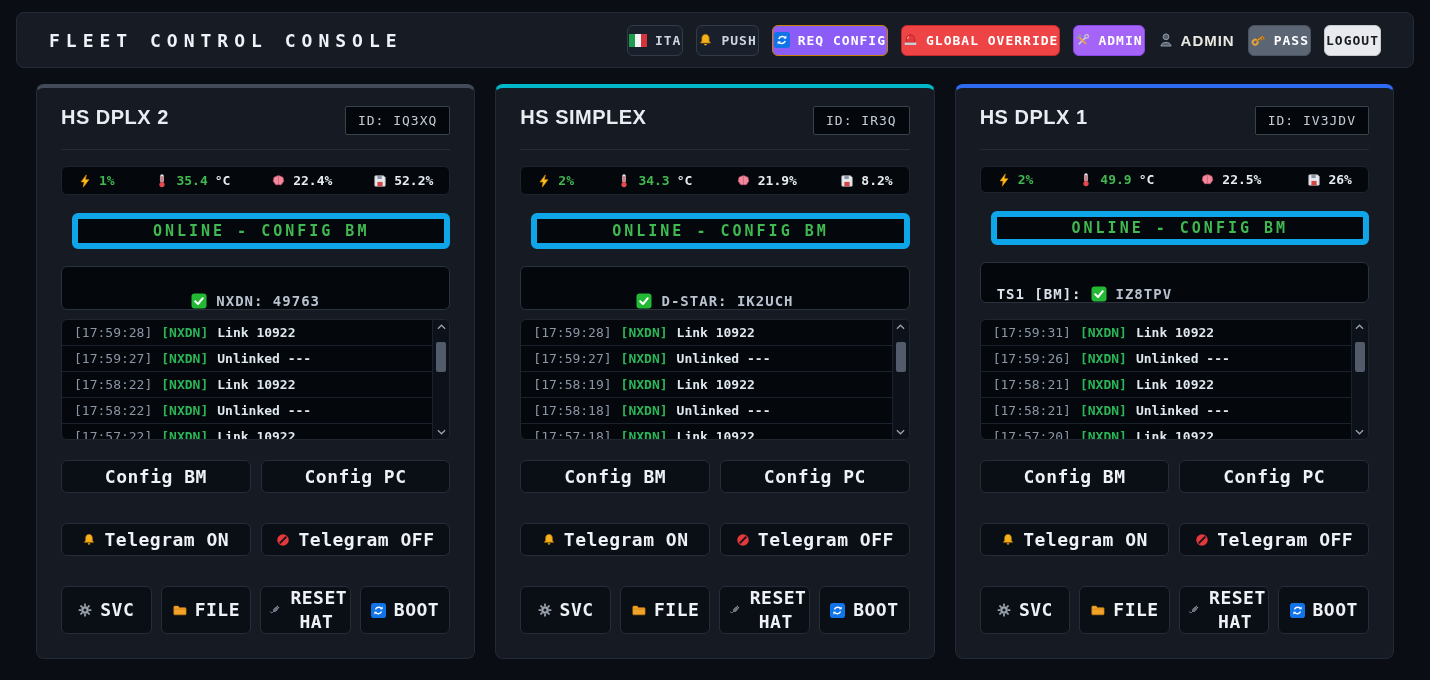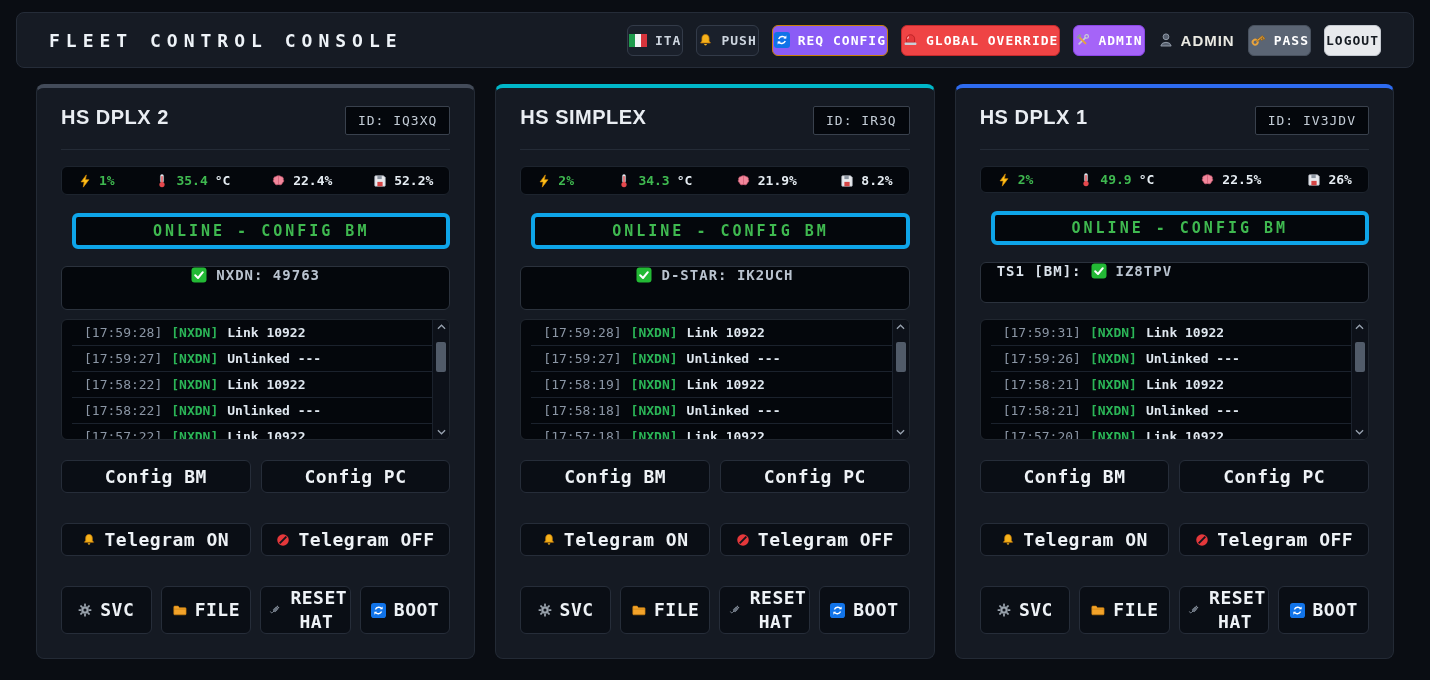--- a/index.html
+++ b/index.html
@@ -54,43 +54,43 @@
   .stats {
     margin-top:16px; height:30px; background:#04070c; border:1px solid #1d242e;
     border-radius:6px; display:flex; align-items:center;
     justify-content:space-between; padding:0 16px;
     font-size:13px; font-weight:bold;
   }
   .stat { display:inline-flex; align-items:center; gap:7px; color:#e6edf3; }
   .green { color:#3fb950; }
   .status-banner {
     margin-top:18px; height:36px; background:#04070c;
-    border:4px solid #0ea5e9; border-radius:6px;
+    border:6px solid #0ea5e9; border-radius:6px;
     display:flex; align-items:center; justify-content:center;
     color:#3fb950; font-size:15px; font-weight:bold; letter-spacing:3px;margin-left:11px;
   }
   .slot {
     margin-top:17px; height:45px; background:#04070c; border:1px solid #2b323d;
-    border-radius:6px; display:flex; align-items:flex-start; gap:9px;
+    border-radius:6px; display:flex; align-items:flex-end; gap:9px;
     font-size:14px; font-weight:bold;
   }
   .slot.center { justify-content:center; }
   .slot.left { justify-content:flex-start; padding:0 16px; }
   .slot.left + .slot.left { margin-top:9px; }
   .slot-label { color:#dbe3ec; letter-spacing:1px; }
   .slot-val { color:#b9c3cf; letter-spacing:1px; }
   .chk { display:inline-flex; width:16px; height:16px; }
   
   .logbox {
     position:relative; margin-top:9px; height:124px;
     background:#04070c; border:1px solid #20262f; border-radius:6px;
     overflow:hidden; cursor:default;
   }
   .logbox.tall { height:134px; margin-top:16px; }
-  .log-rows { margin-right:10px;padding-left:10px; }
+  .log-rows { margin-right:10px; }
   .log-row {
     display:flex; gap:9px; align-items:center;
     padding:5px 4px 5px 12px; height:26px;
     border-bottom:1px solid #1b222d; font-size:13px; white-space:nowrap;
   }
   .lt { color:#8b96a5; }
   .ltag { color:#2bb557; font-weight:bold; }
   .lmsg { color:#dfe7ef; font-weight:bold; }
   .sb {
     position:absolute; top:0; right:0; bottom:0; width:17px;

